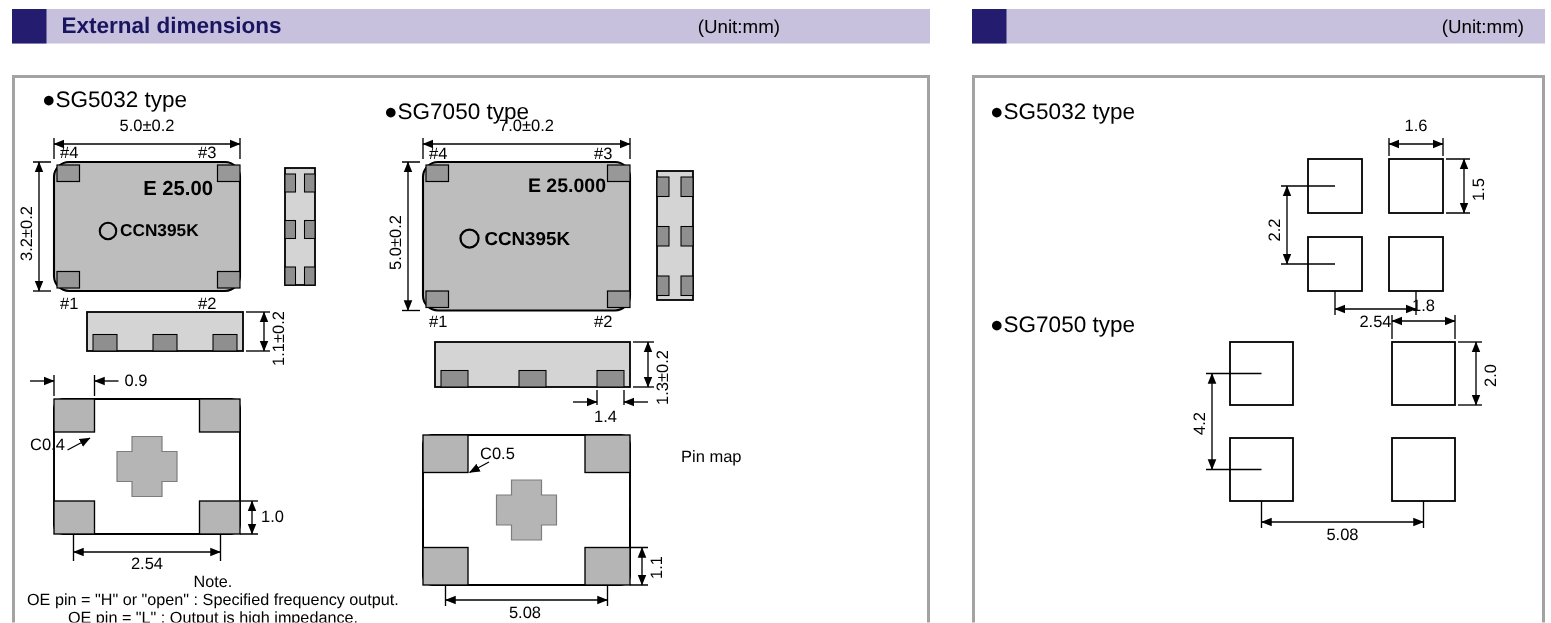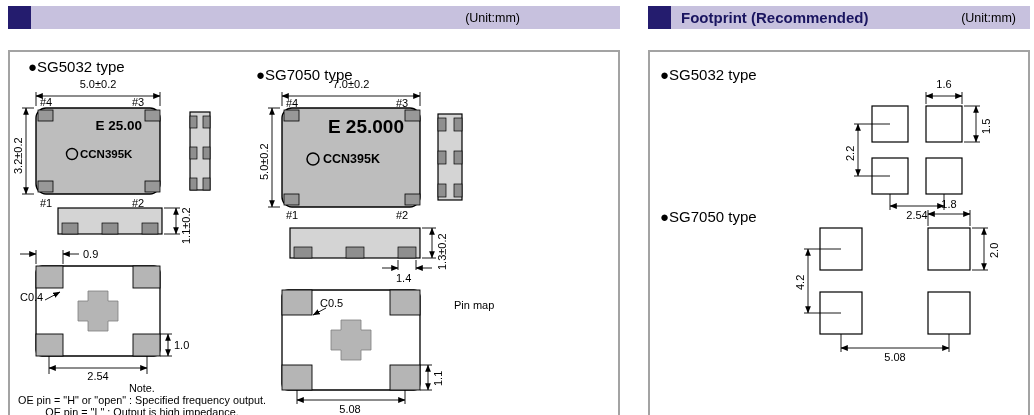--- a/index.html
+++ b/index.html
@@ -42,20 +42,21 @@
 
   .fpnote { position:absolute; font-size:12.4px; line-height:14.9px; text-align:justify; }
   .sub { font-size:8px; vertical-align:-2px; }
 </style>
 </head>
 <body>
 
 <section class="panel" id="panel-ext">
   <div class="band">
     <div class="band-sq"></div>
+    <div class="band-title">External dimensions</div>
     <div class="band-unit unit-ext">(Unit:mm)</div>
   </div>
 
   <div class="box" id="box-ext">
     <svg class="draw" width="608" height="369" viewBox="0 0 608 369">
       <defs>
         <marker id="aL" viewBox="0 0 10 10" refX="9.5" refY="5" markerWidth="8" markerHeight="8" orient="auto-start-reverse">
           <path d="M0,1 L10,5 L0,9 Z" fill="#000"></path>
         </marker>
       </defs>
@@ -199,42 +200,41 @@
     <div class="lbl" style="left:164px;top:287px">1.0</div>
     <div class="lbl dimc" style="left:65px;top:318px;width:46px">2.54</div>
 
     <div class="typ" style="left:246px;top:14px">●SG7050 type</div>
     <div class="lbl dimc" style="left:306px;top:26px;width:70px">7.0±0.2</div>
     <div class="lbl" style="left:276px;top:45px">#4</div>
     <div class="lbl" style="left:386px;top:45px">#3</div>
     <div class="vlab" style="left:248px;top:128px">5.0±0.2</div>
     <div class="lbl" style="left:276px;top:157px">#1</div>
     <div class="lbl" style="left:386px;top:157px">#2</div>
-    <div class="mark1" style="left:288px;top:64px;width:106px;font-size:19px">E 25.000</div>
+    <div class="mark1" style="left:288px;top:64px;width:106px;font-size:13px">E 25.000</div>
     <div class="mark2" style="left:313px;top:100px;font-size:12.5px">CCN395K</div>
     <div class="vlab" style="left:426px;top:218px">1.3±0.2</div>
     <div class="lbl" style="left:386px;top:220px">1.4</div>
     <div class="lbl" style="left:310px;top:245px">C0.5</div>
     <div class="lbl dimc" style="left:316px;top:351px;width:48px">5.08</div>
     <div class="vlab" style="left:422px;top:334px">1.1</div>
 
     <div class="lbl" style="left:444px;top:247px;font-size:11px">Pin map</div>
 
     <div class="note" style="left:8px;top:330px">
       <div>Note.</div>
       <div>OE pin = "H" or "open" : Specified frequency output.</div>
       <div>OE pin = "L" : Output is high impedance.</div>
     </div>
   </div>
 </section>
 
 <section class="panel" id="panel-fp">
   <div class="band">
     <div class="band-sq"></div>
-    <div class="band-title">Footprint (Recommended)</div>
     <div class="band-unit unit-fp">(Unit:mm)</div>
   </div>
 
   <div class="box" id="box-fp">
     <svg class="draw" width="378" height="369" viewBox="0 0 378 369">
       <defs>
         <marker id="aR" viewBox="0 0 10 10" refX="9.5" refY="5" markerWidth="8" markerHeight="8" orient="auto-start-reverse">
           <path d="M0,1 L10,5 L0,9 Z" fill="#000"></path>
         </marker>
       </defs>

